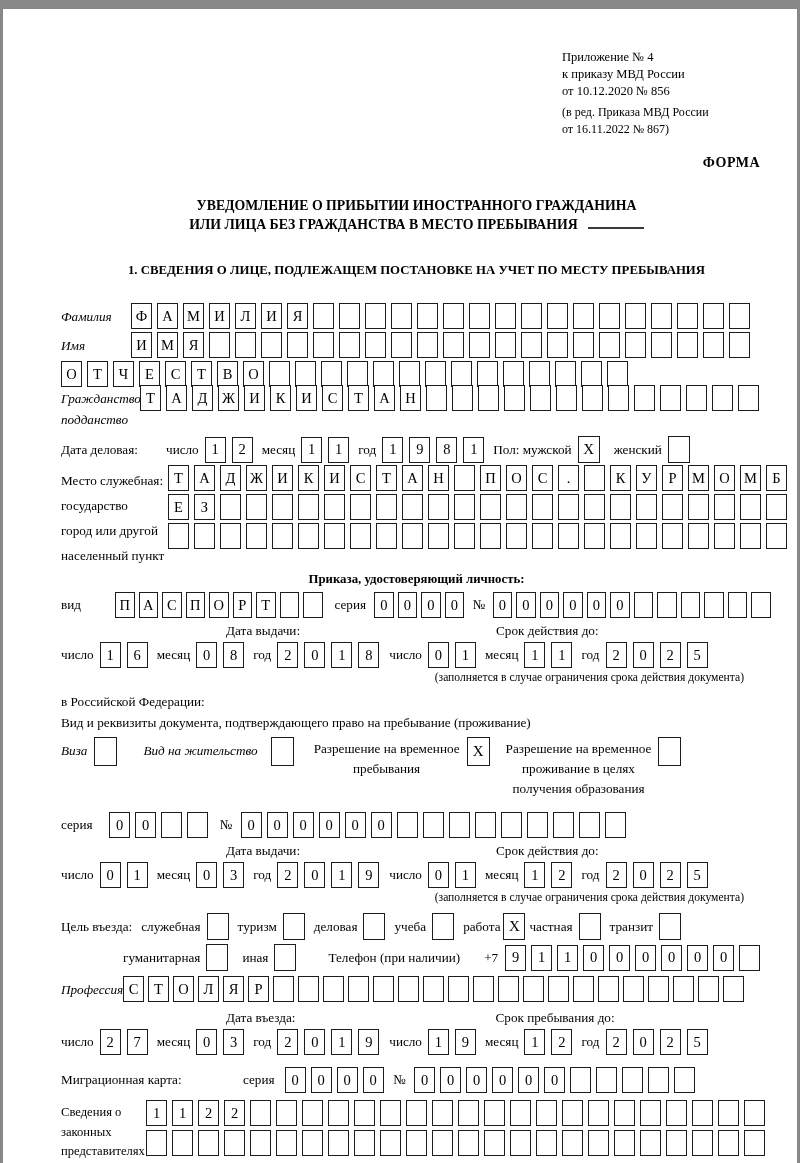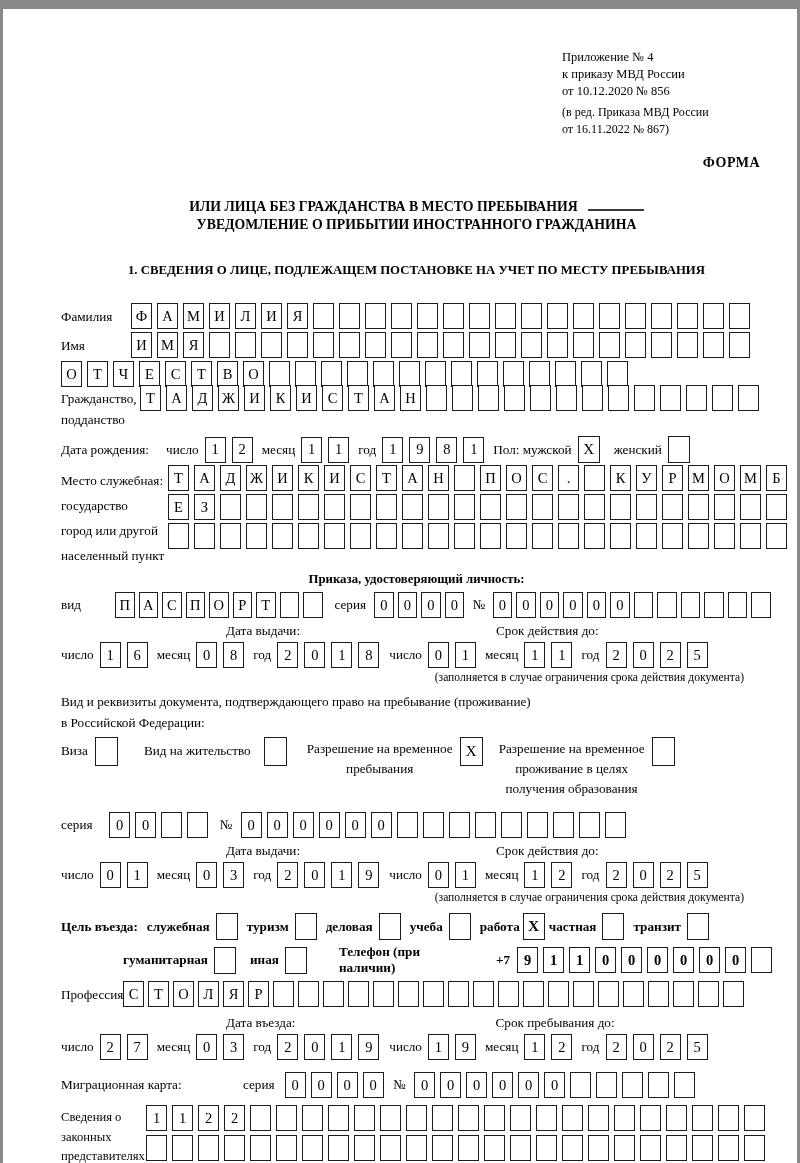--- a/index.html
+++ b/index.html
@@ -9,21 +9,21 @@
     padding:30px 25px 0 58px;
     font-family:"Liberation Serif","DejaVu Serif",serif;
   }
   .hdr{margin-left:501px;margin-top:10px;font-size:12.5px;line-height:17px;}
   .hdr .amend{margin-top:4px;font-size:12px;}
   .forma{margin-top:17px;text-align:right;padding-right:12px;font-weight:bold;font-size:14px;letter-spacing:.5px;}
   .title{margin-top:26px;text-align:center;font-weight:bold;font-size:13.8px;line-height:18px;}
   .uline{display:inline-block;width:56px;border-bottom:2.2px solid #3a3a3a;height:12px;margin-left:10px;}
   .sect{margin-top:29px;text-align:center;font-weight:bold;font-size:12.8px;}
   .frow{display:flex;align-items:flex-start;margin-top:3px;}
-  .flabel{font-size:13.2px;padding-top:5px;flex:0 0 auto;line-height:17px;}
+  .flabel{font-size:13.2px;padding-top:5px;flex:0 0 auto;line-height:17px;font-style:italic;}
   .w70{width:70px;} .w145{width:145px;} .w79{width:79px;} .w62{width:62px;}
   .boxes{display:inline-flex;gap:5px;flex:0 0 auto;}
   .cell{
     box-sizing:border-box;flex:0 0 auto;width:21px;height:26px;
     border:1.7px solid #1c1c1c;display:inline-flex;align-items:center;justify-content:center;
     font-size:14.5px;background:#fff;
   }
   .tight{gap:4px;} .tight .cell{width:19.5px;}
   .dsz{gap:6px;}
   .cb{
@@ -41,21 +41,21 @@
   .dhead .h1{margin-left:165px;} .dhead .h2{margin-left:196px;}
   .drow{display:flex;align-items:center;margin-top:3px;font-size:13.2px;}
   .dgroup{display:flex;align-items:center;}
   .dgroup .dl{margin:0 6px 0 9px;} .dgroup .dl:first-child{margin-left:0;}
   .g2{margin-left:10px;}
   .cap{font-size:11.6px;text-align:right;padding-right:28px;margin-top:3px;}
   .resid{font-size:13.2px;line-height:21px;margin-top:7px;}
   .vrow{display:flex;align-items:flex-start;margin-top:6px;font-size:13.2px;}
   .vrow .cb{margin-left:7px;margin-top:-2px;}
   .mlbl{text-align:center;line-height:20px;}
-  .prow{display:flex;align-items:center;margin-top:9px;font-size:13.2px;flex-wrap:nowrap;font-weight:bold;}
+  .prow{display:flex;align-items:center;margin-top:9px;font-size:13.2px;flex-wrap:nowrap;}
   .prow .cb{width:22px;height:27px;margin-left:6px;}
   .pitem{margin-left:9px;display:inline-flex;align-items:center;}
   .srow{display:flex;align-items:center;margin-top:13px;font-size:13.2px;}
   .grd{display:flex;margin-top:7px;}
   .g-labels{width:85px;flex:0 0 auto;font-size:12.6px;line-height:19.5px;padding-top:3px;}
   .g-rows .boxes{margin-bottom:4px;}
 </style>
 </head>
 <body>
 
@@ -67,24 +67,24 @@
     <div>от 10.12.2020 № 856</div>
     <div class="amend">
       <div>(в ред. Приказа МВД России</div>
       <div>от 16.11.2022 № 867)</div>
     </div>
   </div>
 
   <div class="forma">ФОРМА</div>
 
   <div class="title">
+    <div>УВЕДОМЛЕНИЕ О ПРИБЫТИИ ИНОСТРАННОГО ГРАЖДАНИНА</div>
     <div>
       <span>ИЛИ ЛИЦА БЕЗ ГРАЖДАНСТВА В МЕСТО ПРЕБЫВАНИЯ</span><span class="uline"></span>
     </div>
-    <div>УВЕДОМЛЕНИЕ О ПРИБЫТИИ ИНОСТРАННОГО ГРАЖДАНИНА</div>
   </div>
 
   <div class="sect">1. СВЕДЕНИЯ О ЛИЦЕ, ПОДЛЕЖАЩЕМ ПОСТАНОВКЕ НА УЧЕТ ПО МЕСТУ ПРЕБЫВАНИЯ</div>
 
   <div class="frow" style="margin-top:25px">
     <div class="flabel w70">Фамилия</div>
     <div class="boxes">
         <span class="cell">Ф</span>
         <span class="cell">А</span>
         <span class="cell">М</span>
@@ -196,21 +196,21 @@
         <span class="cell"></span>
         <span class="cell"></span>
         <span class="cell"></span>
         <span class="cell"></span>
         <span class="cell"></span>
         <span class="cell"></span>
       </div>
   </div>
 
   <div class="birthrow">
-    <span style="width:105px">Дата рождения:</span>
+    <span style="width:105px">Дата деловая:</span>
     <span class="dl" style="margin-left:0">число</span>
     <span class="boxes dsz">
         <span class="cell">1</span>
         <span class="cell">2</span>
       </span>
     <span class="dl">месяц</span>
     <span class="boxes dsz">
         <span class="cell">1</span>
         <span class="cell">1</span>
       </span>
@@ -395,22 +395,22 @@
           <span class="cell">2</span>
           <span class="cell">0</span>
           <span class="cell">2</span>
           <span class="cell">5</span>
         </span>
     </div>
   </div>
   <div class="cap">(заполняется в случае ограничения срока действия документа)</div>
 
   <div class="resid">
+    <div>в Российской Федерации:</div>
     <div>Вид и реквизиты документа, подтверждающего право на пребывание (проживание)</div>
-    <div>в Российской Федерации:</div>
   </div>
 
   <div class="vrow">
     <span class="flabel" style="padding-top:3px">Виза</span>
     <span class="cb"></span>
     <span class="flabel" style="margin-left:26px;padding-top:3px">Вид на жительство</span>
     <span class="cb" style="margin-left:13px"></span>
     <div class="mlbl" style="margin-left:20px">
       <div>Разрешение на временное</div>
       <div>пребывания</div>

